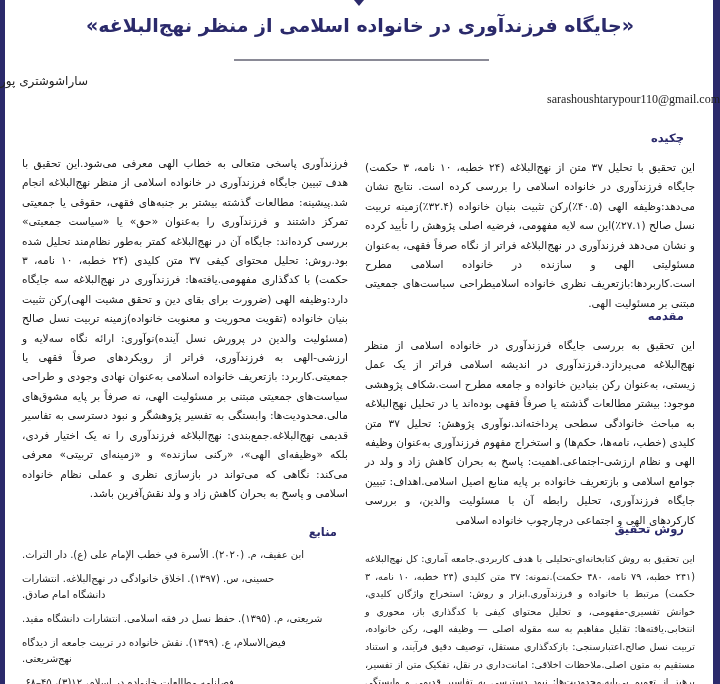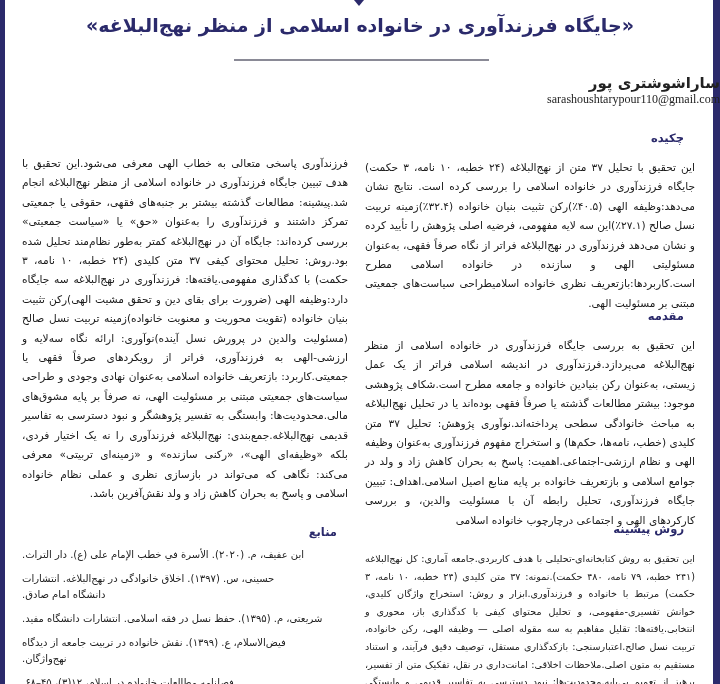--- a/index.html
+++ b/index.html
@@ -29,22 +29,22 @@
       font-family: "DejaVu Sans", sans-serif;
       font-weight: bold; font-size: 19px; color: #2b2a6b;
       letter-spacing: 0;
     }
     .title-rule {
       position: absolute; left: 234px; width: 255px; top: 59px;
       height: 2px; background: #8a8a96;
     }
     .author {
       position: absolute; left: 0; right: 0; top: 74px;
-      text-align: right; direction: rtl;
-      font-size: 15px; color: #222; font-weight: bold;
+      text-align: left; direction: rtl;
+      font-size: 12px; color: #222;
     }
     .email {
       position: absolute; left: 0; right: 0; top: 92px;
       text-align: right;
       font-family: "Liberation Serif", serif; font-size: 12px; color: #222;
     }
     .col {
       position: absolute; direction: rtl; text-align: justify;
       font-size: 10.6px; line-height: 19.4px;
     }
@@ -75,21 +75,21 @@
 <div class="col col-right">
   <div class="sec" style="top:118px; width:330px;">
     <h3 class="heading">چکیده</h3>
     <p class="para">این تحقیق با تحلیل ۳۷ متن از نهج‌البلاغه (۲۴ خطبه، ۱۰ نامه، ۳ حکمت) جایگاه فرزندآوری در خانواده اسلامی را بررسی کرده است. نتایج نشان می‌دهد:وظیفه الهی (۴۰.۵٪)رکن تثبیت بنیان خانواده (۳۲.۴٪)زمینه تربیت نسل صالح (۲۷.۱٪)این سه لایه مفهومی، فرضیه اصلی پژوهش را تأیید کرده و نشان می‌دهد فرزندآوری در نهج‌البلاغه فراتر از نگاه صرفاً فقهی، به‌عنوان مسئولیتی الهی و سازنده در خانواده اسلامی مطرح است.کاربردها:بازتعریف نظری خانواده اسلامیطراحی سیاست‌های جمعیتی مبتنی بر مسئولیت الهی.</p>
   </div>
   <div class="sec" style="top:296px; width:330px;">
     <h3 class="heading">مقدمه</h3>
     <p class="para">این تحقیق به بررسی جایگاه فرزندآوری در خانواده اسلامی از منظر نهج‌البلاغه می‌پردازد.فرزندآوری در اندیشه اسلامی فراتر از یک عمل زیستی، به‌عنوان رکن بنیادین خانواده و جامعه مطرح است.شکاف پژوهشی موجود: بیشتر مطالعات گذشته یا صرفاً فقهی بوده‌اند یا در تحلیل نهج‌البلاغه به مباحث خانوادگی سطحی پرداخته‌اند.نوآوری پژوهش: تحلیل ۳۷ متن کلیدی (خطب، نامه‌ها، حکم‌ها) و استخراج مفهوم فرزندآوری به‌عنوان وظیفه الهی و نظام ارزشی-اجتماعی.اهمیت: پاسخ به بحران کاهش زاد و ولد در جوامع اسلامی و بازتعریف خانواده بر پایه منابع اصیل اسلامی.اهداف: تبیین جایگاه فرزندآوری، تحلیل رابطه آن با مسئولیت والدین، و بررسی کارکردهای الهی و اجتماعی درچارچوب خانواده اسلامی</p>
   </div>
   <div class="sec" style="top:508px; width:330px; font-size:9.6px; line-height:17.6px;">
-    <h3 class="heading" style="line-height:20px;">روش پیشینه</h3>
+    <h3 class="heading" style="line-height:20px;">روش تحقیق</h3>
     <p class="para">این تحقیق به روش کتابخانه‌ای-تحلیلی با هدف کاربردی.جامعه آماری: کل نهج‌البلاغه (۲۴۱ خطبه، ۷۹ نامه، ۴۸۰ حکمت).نمونه: ۳۷ متن کلیدی (۲۴ خطبه، ۱۰ نامه، ۳ حکمت) مرتبط با خانواده و فرزندآوری.ابزار و روش: استخراج واژگان کلیدی، خوانش تفسیری-مفهومی، و تحلیل محتوای کیفی با کدگذاری باز، محوری و انتخابی.یافته‌ها: تقلیل مفاهیم به سه مقوله اصلی — وظیفه الهی، رکن خانواده، تربیت نسل صالح.اعتبارسنجی: بازکدگذاری مستقل، توصیف دقیق فرآیند، و استناد مستقیم به متون اصلی.ملاحظات اخلاقی: امانت‌داری در نقل، تفکیک متن از تفسیر، پرهیز از تعمیم بی‌پایه.محدودیت‌ها: نبود دسترسی به تفاسیر قدیمی و وابستگی تحلیل به برداشت پژوهشگر.</p>
   </div>
 </div>
 
 <div class="col col-left">
   <div class="sec" style="top:154px; width:326px;">
     <p class="para">فرزندآوری پاسخی متعالی به خطاب الهی معرفی می‌شود.این تحقیق با هدف تبیین جایگاه فرزندآوری در خانواده اسلامی از منظر نهج‌البلاغه انجام شد.پیشینه: مطالعات گذشته بیشتر بر جنبه‌های فقهی، حقوقی یا جمعیتی تمرکز داشتند و فرزندآوری را به‌عنوان «حق» یا «سیاست جمعیتی» بررسی کرده‌اند: جایگاه آن در نهج‌البلاغه کمتر به‌طور نظام‌مند تحلیل شده بود.روش: تحلیل محتوای کیفی ۳۷ متن کلیدی (۲۴ خطبه، ۱۰ نامه، ۳ حکمت) با کدگذاری مفهومی.یافته‌ها: فرزندآوری در نهج‌البلاغه سه جایگاه دارد:وظیفه الهی (ضرورت برای بقای دین و تحقق مشیت الهی)رکن تثبیت بنیان خانواده (تقویت محوریت و معنویت خانواده)زمینه تربیت نسل صالح (مسئولیت والدین در پرورش نسل آینده)نوآوری: ارائه نگاه سه‌لایه و ارزشی-الهی به فرزندآوری، فراتر از رویکردهای صرفاً فقهی یا جمعیتی.کاربرد: بازتعریف خانواده اسلامی به‌عنوان نهادی وجودی و طراحی سیاست‌های جمعیتی مبتنی بر مسئولیت الهی، نه صرفاً بر پایه مشوق‌های مالی.محدودیت‌ها: وابستگی به تفسیر پژوهشگر و نبود دسترسی به تفاسیر قدیمی نهج‌البلاغه.جمع‌بندی: نهج‌البلاغه فرزندآوری را نه یک اختیار فردی، بلکه «وظیفه‌ای الهی»، «رکنی سازنده» و «زمینه‌ای تربیتی» معرفی می‌کند: نگاهی که می‌تواند در بازسازی نظری و عملی نظام خانواده اسلامی و پاسخ به بحران کاهش زاد و ولد نقش‌آفرین باشد.</p>
   </div>
   <div class="sec refs" style="top:512px; width:326px;">
     <h3 class="heading" style="margin-bottom:6px;">منابع</h3>
@@ -98,19 +98,19 @@
     </div>
     <div class="ref">
       <span>حسینی، س. (۱۳۹۷). اخلاق خانوادگی در نهج‌البلاغه. انتشارات</span>
       <span class="cont">دانشگاه امام صادق.</span>
     </div>
     <div class="ref">
       <span>شریعتی، م. (۱۳۹۵). حفظ نسل در فقه اسلامی. انتشارات دانشگاه مفید.</span>
     </div>
     <div class="ref">
       <span>فیض‌الاسلام، ع. (۱۳۹۹). نقش خانواده در تربیت جامعه از دیدگاه</span>
-      <span class="cont">نهج‌واژگان.</span>
+      <span class="cont">نهج‌شریعتی.</span>
     </div>
     <div class="ref">
       <span>فصلنامه مطالعات خانواده در اسلام، ۱۲(۳)، ۴۵–۶۸.</span>
     </div>
   </div>
 </div>
 
 </body></html>

